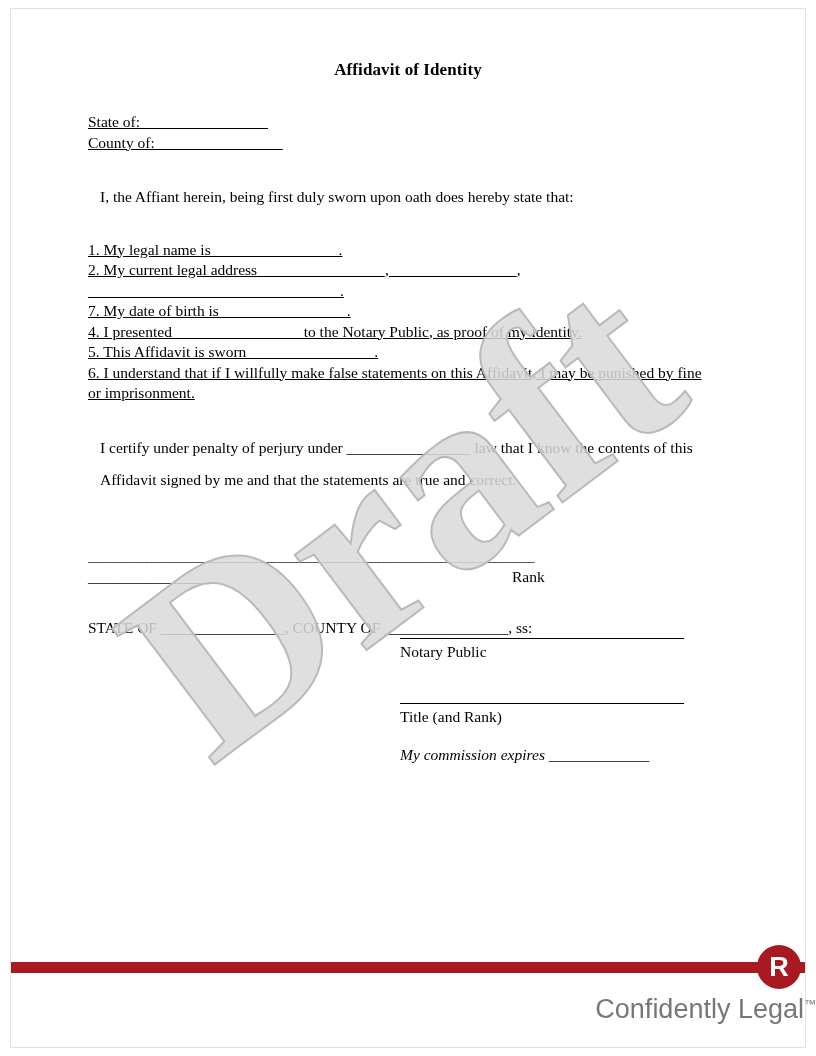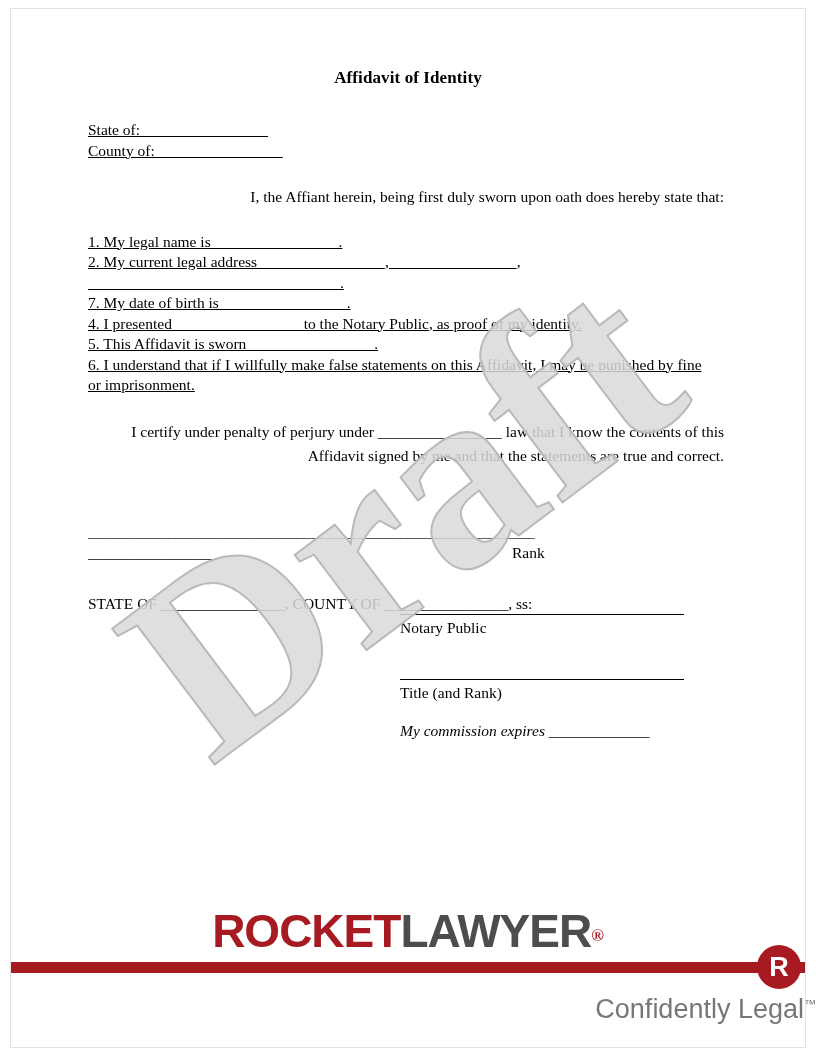--- a/index.html
+++ b/index.html
@@ -34,36 +34,35 @@
   .content {
     position: absolute;
     left: 88px;
     top: 60px;
     width: 640px;
   }
   .doc-title {
     text-align: center;
     font-weight: bold;
     font-size: 17px;
-    margin: 8px 0 32px 0;
+    margin: 0 0 32px 0;
     letter-spacing: 0.1px;
   }
   .line {
     font-size: 15.5px;
     line-height: 20.5px;
     margin: 0;
     text-decoration: underline;
   }
   .spacer-sm { height: 20px; }
   .spacer-md { height: 22px; }
   .para {
     font-size: 15.5px;
     line-height: 20.5px;
-    margin: 4px;
-    text-align: right;
+    margin: 12px;
   }
   .sig-area {
     margin-top: 56px;
   }
   .sig-rule {
     font-size: 12px;
     line-height: 20.5px;
     letter-spacing: -0.2px;
     font-style: italic;
   }
@@ -252,23 +251,20 @@
       <div class="notary-gap"></div>
 
       <div class="notary-rule"></div>
       <div class="notary-label">Title (and Rank)</div>
 
       <div class="commission">My commission expires _____________</div>
     </div>
 
   </div>
 
-  <div class="brand">
-    <span class="brand-word brand-rocket">ROCKET</span><span class="brand-word brand-lawyer">LAWYER</span><span class="brand-reg">®</span>
-  </div>
 
   <div class="red-bar"></div>
   <div class="red-badge">R</div>
 
   <div class="tagline">
     <span>Confidently Legal</span><sup>™</sup>
   </div>
 
 </div>
 

